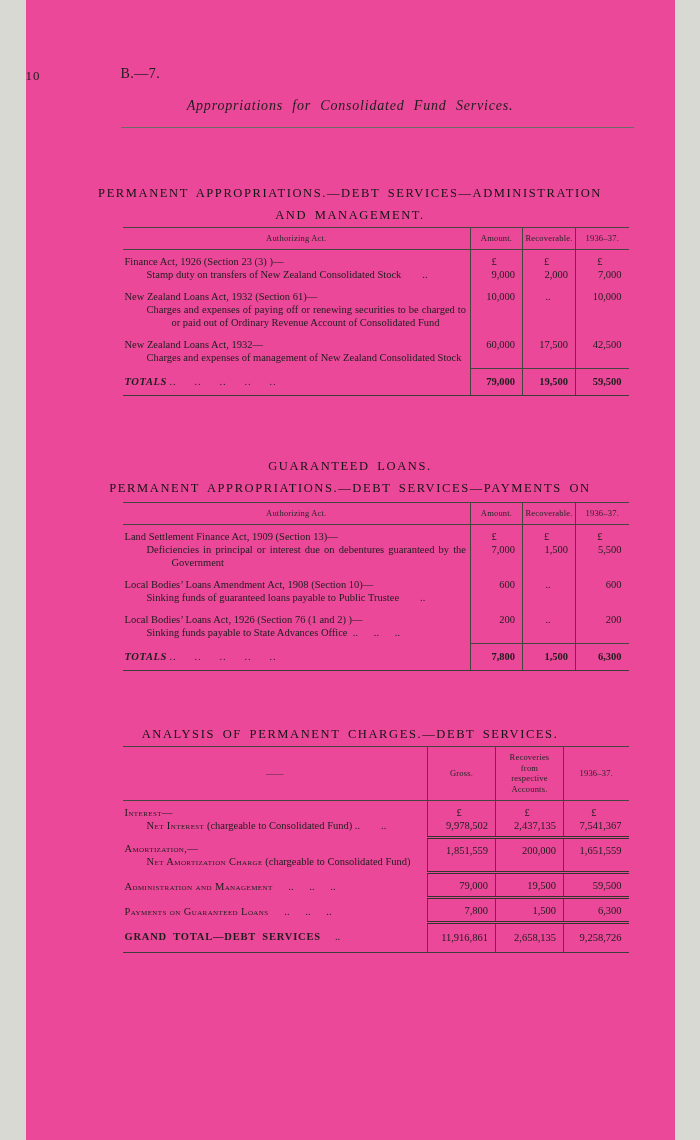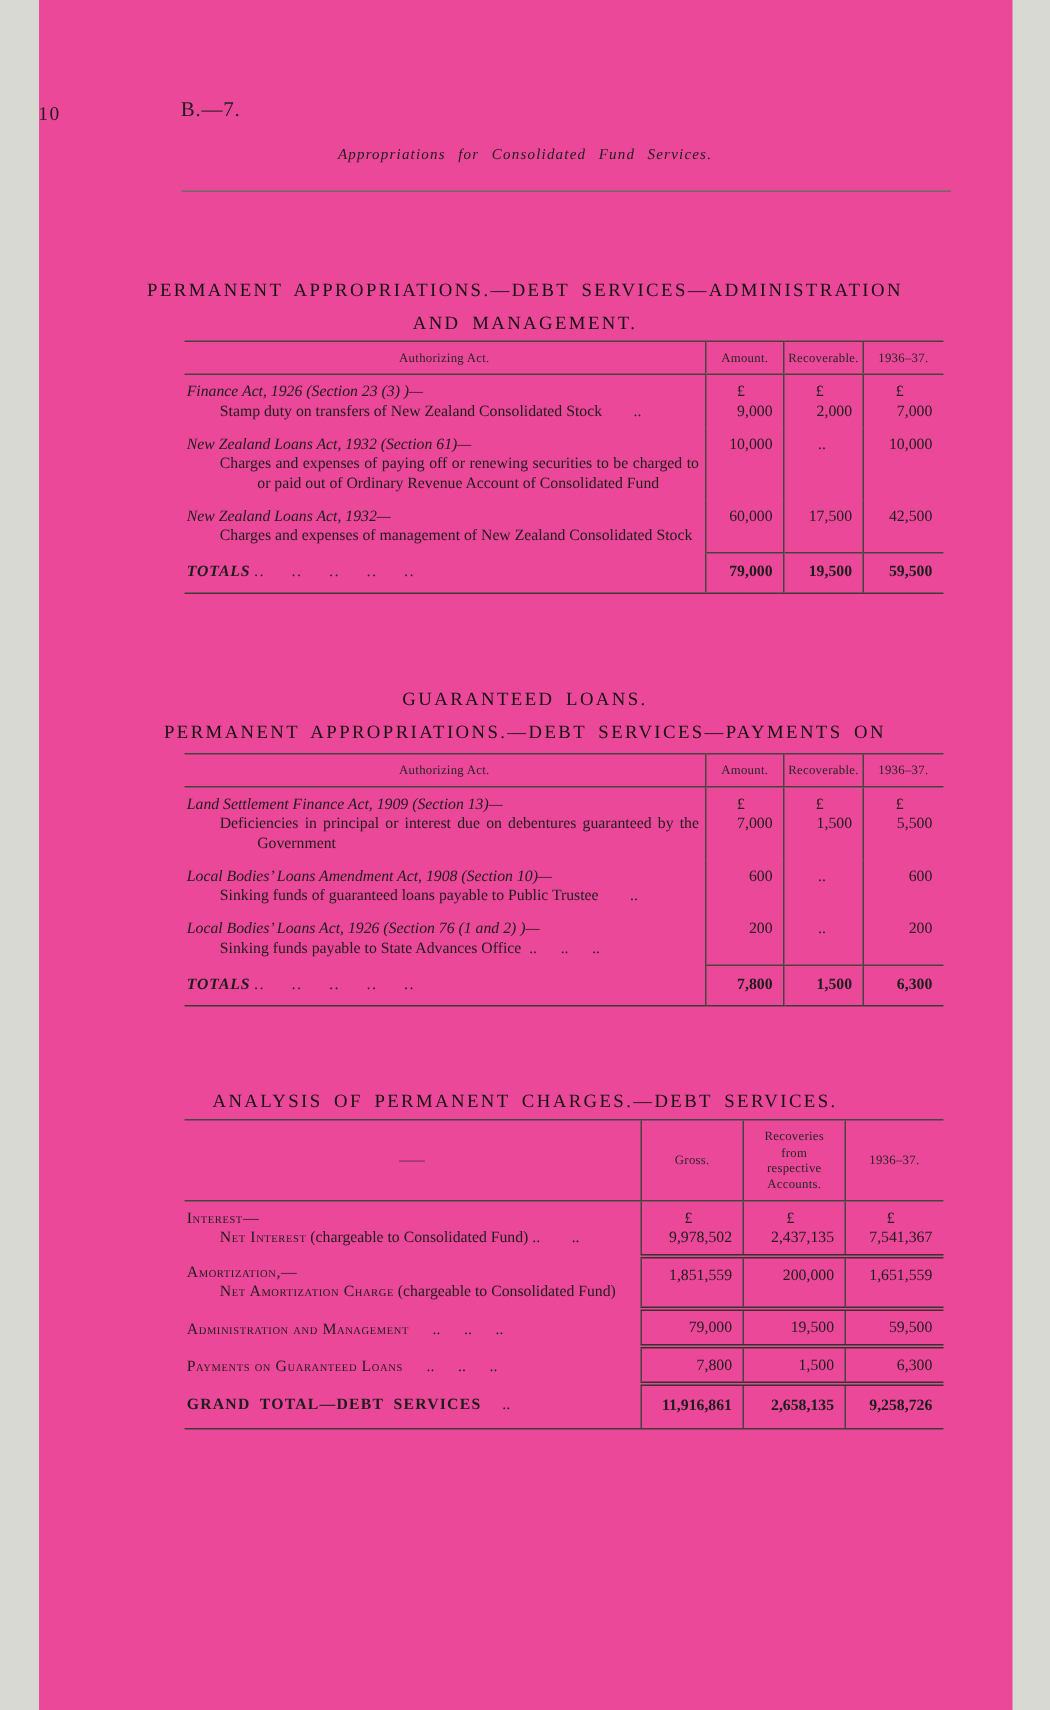--- a/index.html
+++ b/index.html
@@ -8,21 +8,21 @@
     background:#ec4899; overflow:hidden;
     font-family:"Liberation Serif","DejaVu Serif",serif;
     color:#1d1d1d;
     -webkit-font-smoothing:antialiased;
   }
   
   .doc-ref { position:absolute; left:95px; top:66px; font-size:14px; letter-spacing:0.5px; }
   .page-num { position:absolute; left:0; right:0; top:68px; text-align:left; font-size:13px; letter-spacing:1px; }
   .running-title {
     position:absolute; left:0; right:0; top:98px; text-align:center;
-    font-style:italic; font-size:10px; letter-spacing:0.8px; word-spacing:5px;
+    font-style:italic; font-size:14px; letter-spacing:0.8px; word-spacing:5px;
   }
   .title-rule { position:absolute; left:95px; top:127px; width:513px; border-top:1.2px solid #6b6b66; }
 
   
   .sec-title {
     position:absolute; left:0; right:0; text-align:center;
     font-size:12.5px; letter-spacing:1.6px; word-spacing:3px; line-height:1.75; color:#141414;
   }
   .sec-title span { display:block; }
   #sec1-title { top:183px; }
@@ -41,40 +41,40 @@
 
   .ftable th, .ftable td { padding:0; vertical-align:top; font-weight:normal; }
   .ftable thead th {
     border-top:1.2px solid #45453f; border-bottom:1px solid #45453f;
     font-size:8.5px; letter-spacing:0.2px; text-align:center; vertical-align:middle;
     padding:5px 2px; white-space:pre-line; color:#262626;
   }
   .colline { border-left:1px solid #45453f; }
 
   td.lab { padding:5px 4px 4px 2px; }
-  .act { display:block; font-style:italic; }
+  .act { display:block; }
   .desc { display:block; padding-left:47px; text-indent:-25px; text-align:justify; }
   td.num { text-align:right; padding:5px 7px 4px 2px; }
   td.num.mid { text-align:center; padding-right:4px; }
   .pound { display:block; text-align:center; }
 
   tr.totals td { border-bottom:1.4px solid #3c3c38; padding-top:6px; padding-bottom:7px; }
   tr.totals td.num { border-top:1px solid #45453f; font-weight:bold; }
   .tot-lab { padding-left:168px;font-style:italic; }
   .tot-label { font-weight:bold; letter-spacing:0.6px; word-spacing:2px; }
   .tot-dots { letter-spacing:1px; }
 
   
   .sc { font-variant:small-caps; letter-spacing:0.4px; }
   .head-line { display:block; }
   .sub-line { display:block; padding-left:24px; text-indent:-2px; text-align:justify; }
   .solo-line { display:block; padding-top:2px; }
   #table3 td.num.dbl { border-bottom:3px double #34342f; }
   #table3 tr.grand td { border-bottom:1.6px solid #3c3c38; padding-top:7px; padding-bottom:8px; }
-  #table3 tr.grand td.num { font-weight:bold;margin-left:36px; }
+  #table3 tr.grand td.num { font-weight:normal;margin-left:36px; }
   .grand-lab { padding-left:118px; }
   .grand-label { font-weight:bold; letter-spacing:0.8px; word-spacing:3px; }
   .grand-dots { padding-left:14px; }
 </style>
 </head>
 <body>
 
 <div class="page">
 
   <div class="doc-ref">B.—7.</div>

